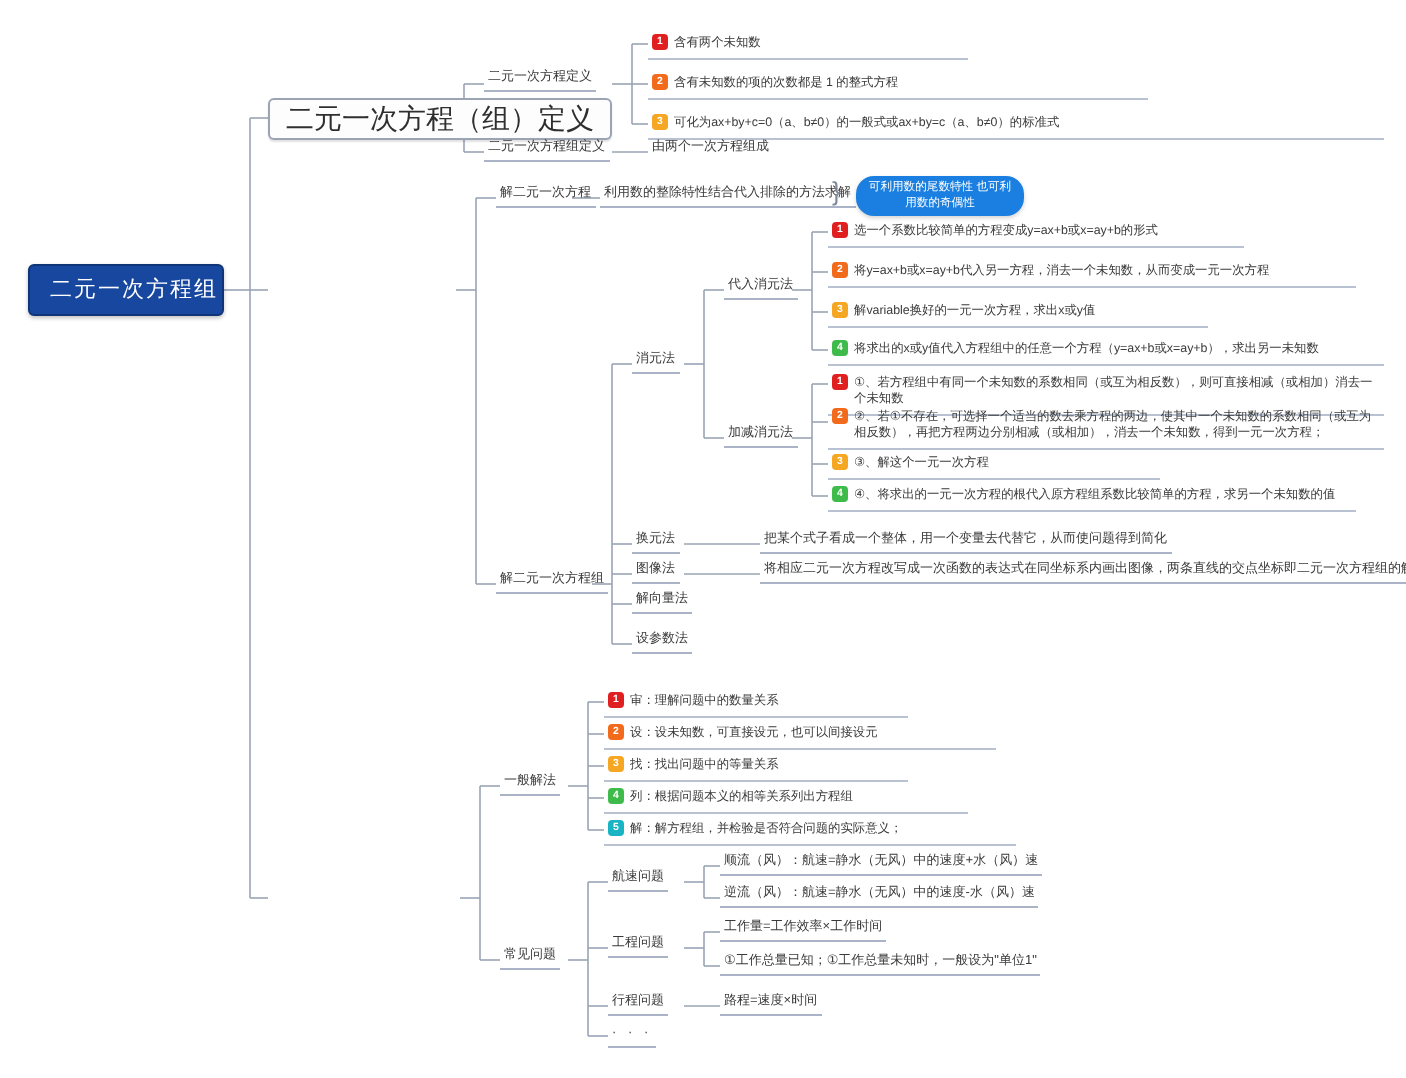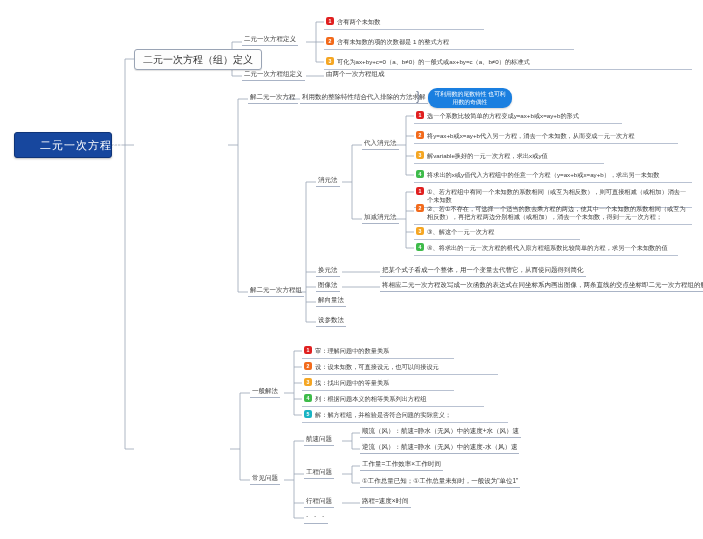--- a/index.html
+++ b/index.html
@@ -17,30 +17,30 @@
   .node{position:absolute;box-sizing:border-box;white-space:nowrap;}
 
   
   .root{
     background:#17479e;
     color:#fff;
     border:1px solid #0f3478;
     border-radius:3px;
     font-size:11px;
     letter-spacing:1px;
-    padding:5px 25px;
+    padding:5px 10px;
     line-height:14px;
     box-shadow:0 1px 2px rgba(0,0,0,.25);
   }
   
   .boxed{
     background:#fdfdfd;
     border:1px solid #9aa4b5;
     border-radius:3px;
-    font-size:10px;
+    font-size:14px;
     padding:4px 8px;
     line-height:11px;
     color:#2f2f2f;
     box-shadow:0 1px 1px rgba(0,0,0,.12);
   }
   
   .plain{
     font-size:6.5px;
     line-height:9px;
     padding:1px 2px 2px 2px;

